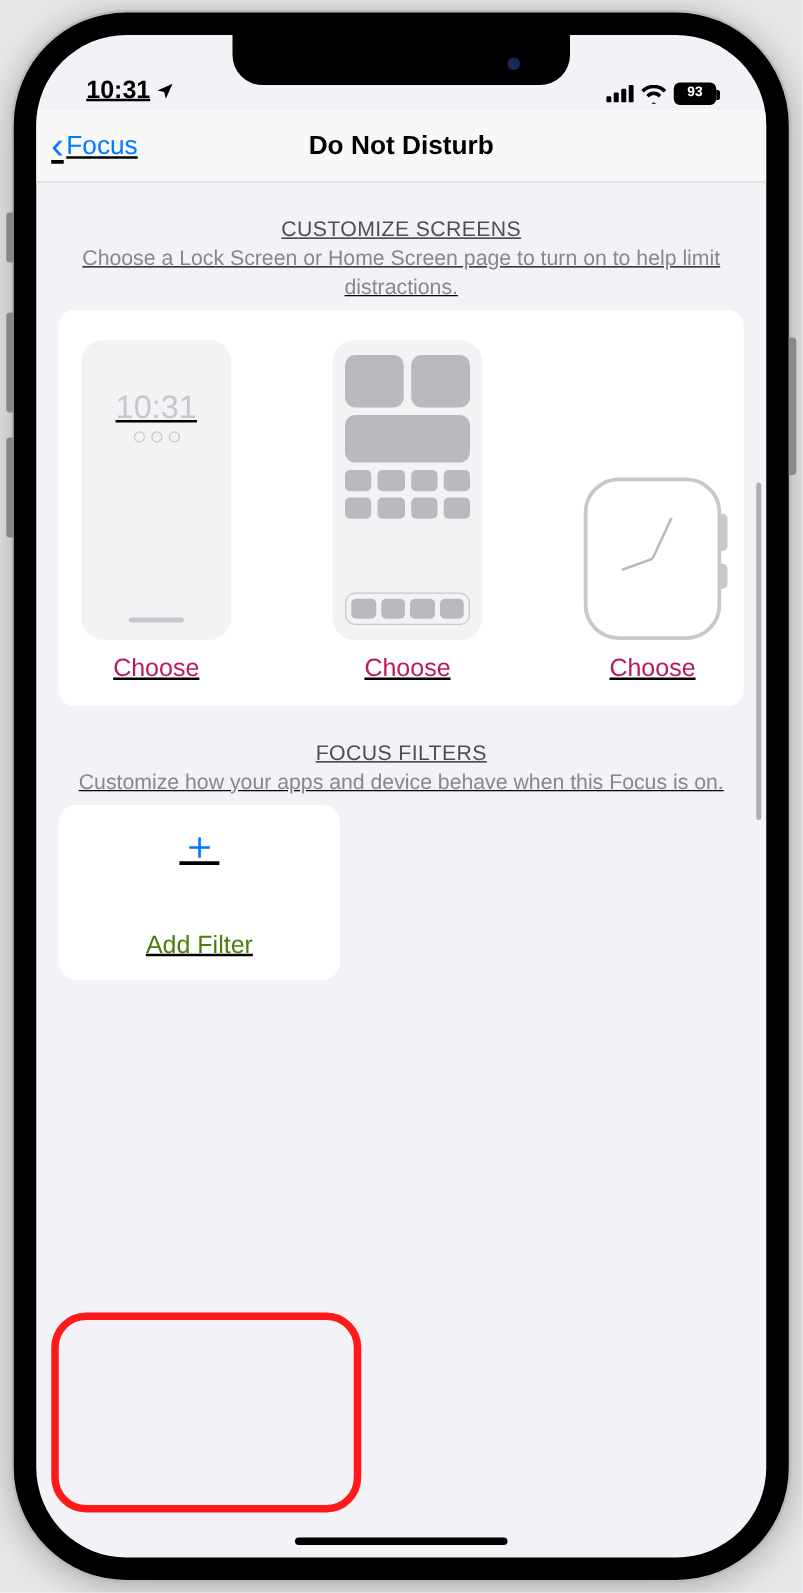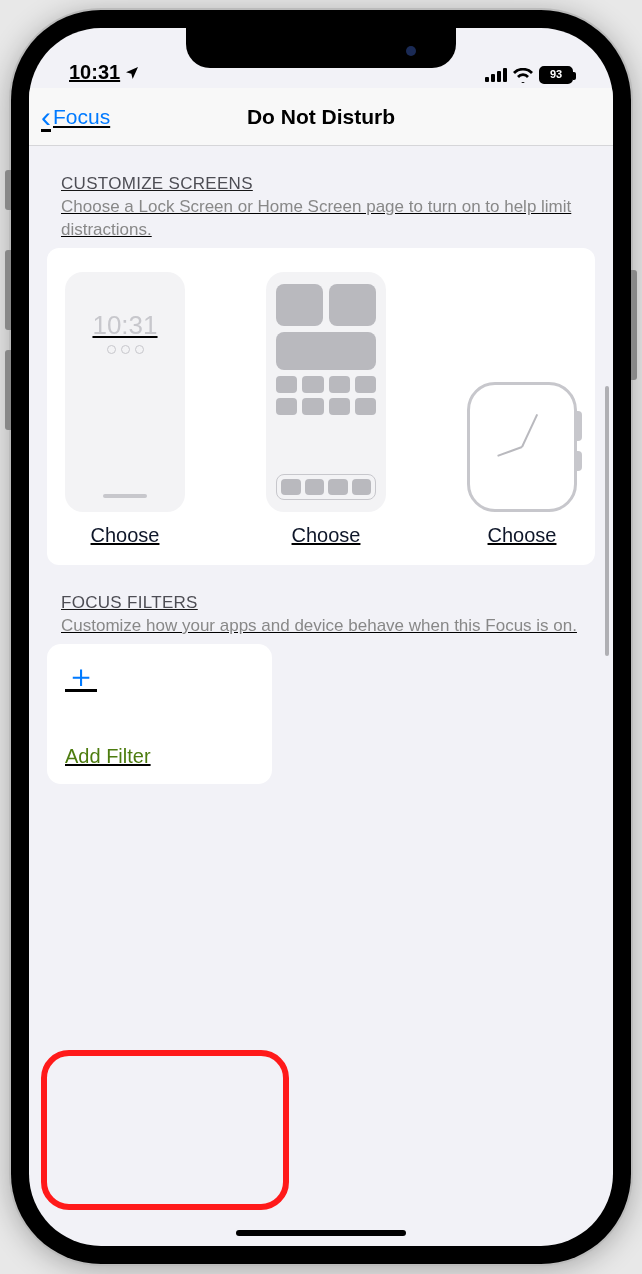--- a/index.html
+++ b/index.html
@@ -104,40 +104,41 @@
   .nav-title {
     position:absolute; left:0; right:0;
     text-align:center; font-weight:700; font-size:21px; color:#000;
     pointer-events:none;
   }
   .content {
     padding: 0 18px 0 18px;
     height: calc(100% - 118px);
     overflow:hidden;
     position:relative;
+    text-align:center;
   }
   .section-header {
     padding: 28px 14px 6px 14px;
   }
   .section-title {
     font-size: 17px; font-weight:400; color:#3c3c43; opacity:0.9;
     text-transform: uppercase; letter-spacing:0.3px;
   }
   .section-desc {
     font-size: 17px; color:#888; line-height:1.35; margin-top:2px;
   }
   .card {
     background:#fff; border-radius:12px;
   }
   .screens-card {
     padding: 24px 18px 18px 18px;
     display:flex; justify-content:space-between; gap:12px;
   }
   .screen-opt { display:flex; flex-direction:column; align-items:center; gap:12px;}
-  .choose-link { color:#0f172a; font-size:20px;}
+  .choose-link { color:#be185d; font-size:20px;}
   .lock-prev {
     width:120px; height:240px; border-radius:18px;
     background:#f3f3f5;
     display:flex; flex-direction:column; align-items:center;
     padding-top:38px;
     position:relative;
   }
   .lock-time{color:#c7c7cc; font-size:26px; font-weight:300;}
   .lock-dots{display:flex; gap:5px; margin-top:4px;}
   .lock-dots span{width:9px;height:9px;border:1.5px solid #c7c7cc;border-radius:50%;}

